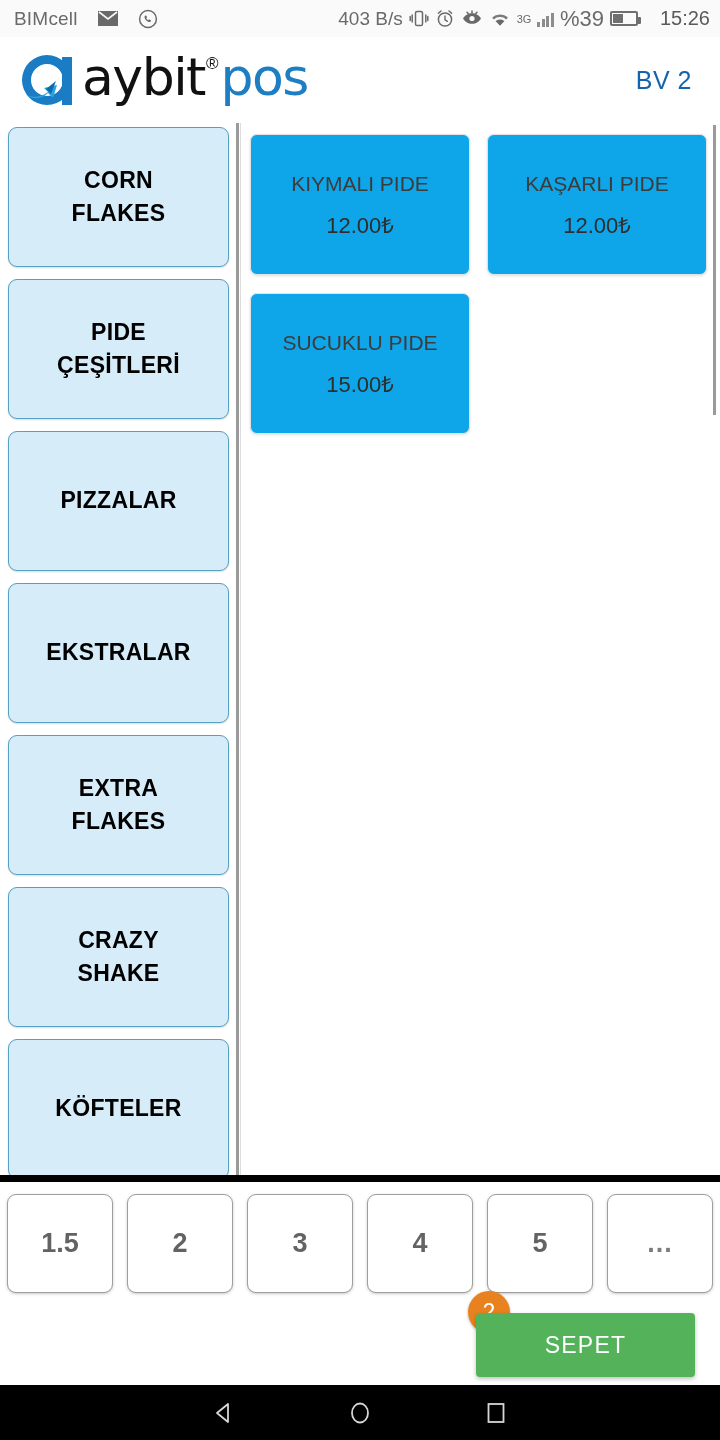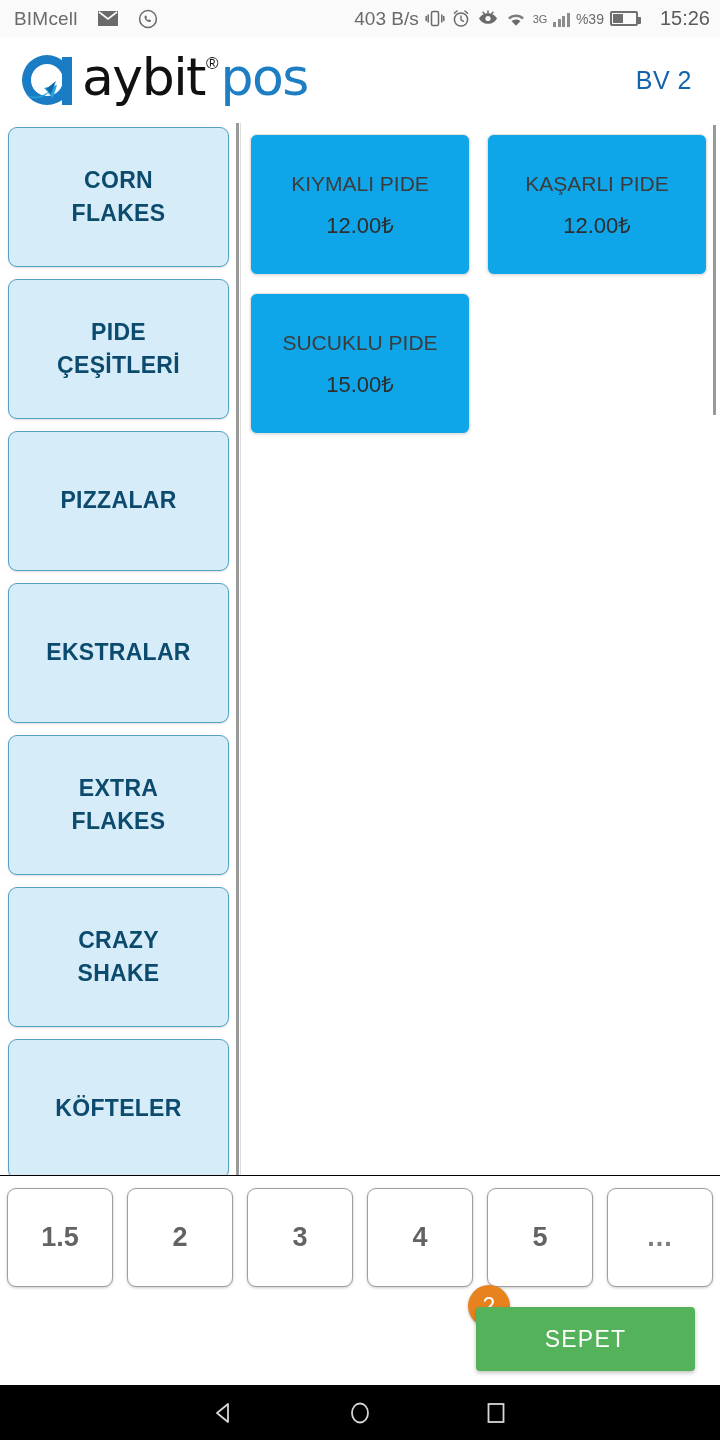--- a/index.html
+++ b/index.html
@@ -17,21 +17,21 @@
     background:#fafafa;
     display:flex; align-items:center; justify-content:space-between;
     padding: 0 10px 0 14px;
     color:#5a5a5a; font-size:19px;
   }
   .sb-left { display:flex; align-items:center; gap:20px; }
   .sb-right { display:flex; align-items:center; gap:6px; }
   .sb-carrier { font-size:19px; color:#6a6a6a; letter-spacing:.2px; }
   .sb-ico { display:inline-flex; align-items:center; justify-content:center; color:#6a6a6a; }
   .sb-speed { font-size:19px; color:#6a6a6a; }
-  .sb-batt { font-size:14px; color:#6a6a6a; }
+  .sb-batt { font-size:22px; color:#6a6a6a; }
   .sb-clock { font-size:20px; color:#5a5a5a; margin-left:16px; }
   .sb-3g { font-size:11px; vertical-align:super; color:#6a6a6a; }
 
   .bars { display:inline-flex; align-items:flex-end; gap:1.5px; height:16px; }
   .bars i { display:block; width:3px; background:#8d8d8d; }
   .bars i:nth-child(1){height:5px}
   .bars i:nth-child(2){height:8px}
   .bars i:nth-child(3){height:11px}
   .bars i:nth-child(4){height:14px}
 
@@ -66,21 +66,21 @@
     background:#ffffff; display:flex;
   }
 
   
   .cats-wrap { position:relative; width:241px; height:100%; }
   .cats { width:234px; height:100%; overflow:hidden; padding:4px 0 0 8px; }
   .cat-btn {
     width:221px; height:140px; margin-bottom:12px;
     background:#d6ecf8; border:1px solid #56a0c3; border-radius:9px;
     display:flex; align-items:center; justify-content:center; text-align:center;
-    color:#0c4a6e; font-size:23px; font-weight:bold; line-height:1.45;
+    color:#000000; font-size:23px; font-weight:bold; line-height:1.45;
     letter-spacing:.3px;
     box-shadow:0 1px 2px rgba(0,0,0,.14);
   }
   .cats-scrollbar {
     position:absolute; top:0; right:2px; width:3px; height:1052px; background:#9a9a9a;
   }
   .col-divider { position:absolute; top:0; right:0; width:1px; height:1052px; background:#dcdcdc; }
 
   
   .prods-wrap { position:relative; flex:1; height:100%; }
@@ -99,21 +99,21 @@
   .prod-name { font-size:21px; color:#3c3c3c; text-align:center; line-height:1.3; }
   .prod-price { font-size:22px; color:#2e2e2e; margin-top:11px; }
   .prod-card.spaced .prod-price { margin-top:0; }
   .prods-scrollbar {
     position:absolute; top:2px; right:4px; width:3px; height:290px; background:#9a9a9a;
   }
 
   
   .bottombar {
     position:absolute; top:1175px; left:0; width:720px; height:210px;
-    background:#ffffff; border-top:1px solid #000000;
+    background:#ffffff; border-top:7px solid #000000;
   }
   .qty-row { display:flex; gap:0; padding:12px 7px 0 7px; justify-content:space-between; }
   .qty-btn {
     width:106px; height:99px;
     background:#ffffff; border:1px solid #9e9e9e; border-radius:9px;
     box-shadow:0 1px 3px rgba(0,0,0,.22);
     display:flex; align-items:center; justify-content:center;
     font-size:27px; color:#636363; font-weight:bold;
   }
   .qty-btn.more { font-size:27px; letter-spacing:1px; color:#7d7d7d; font-weight:bold; }

